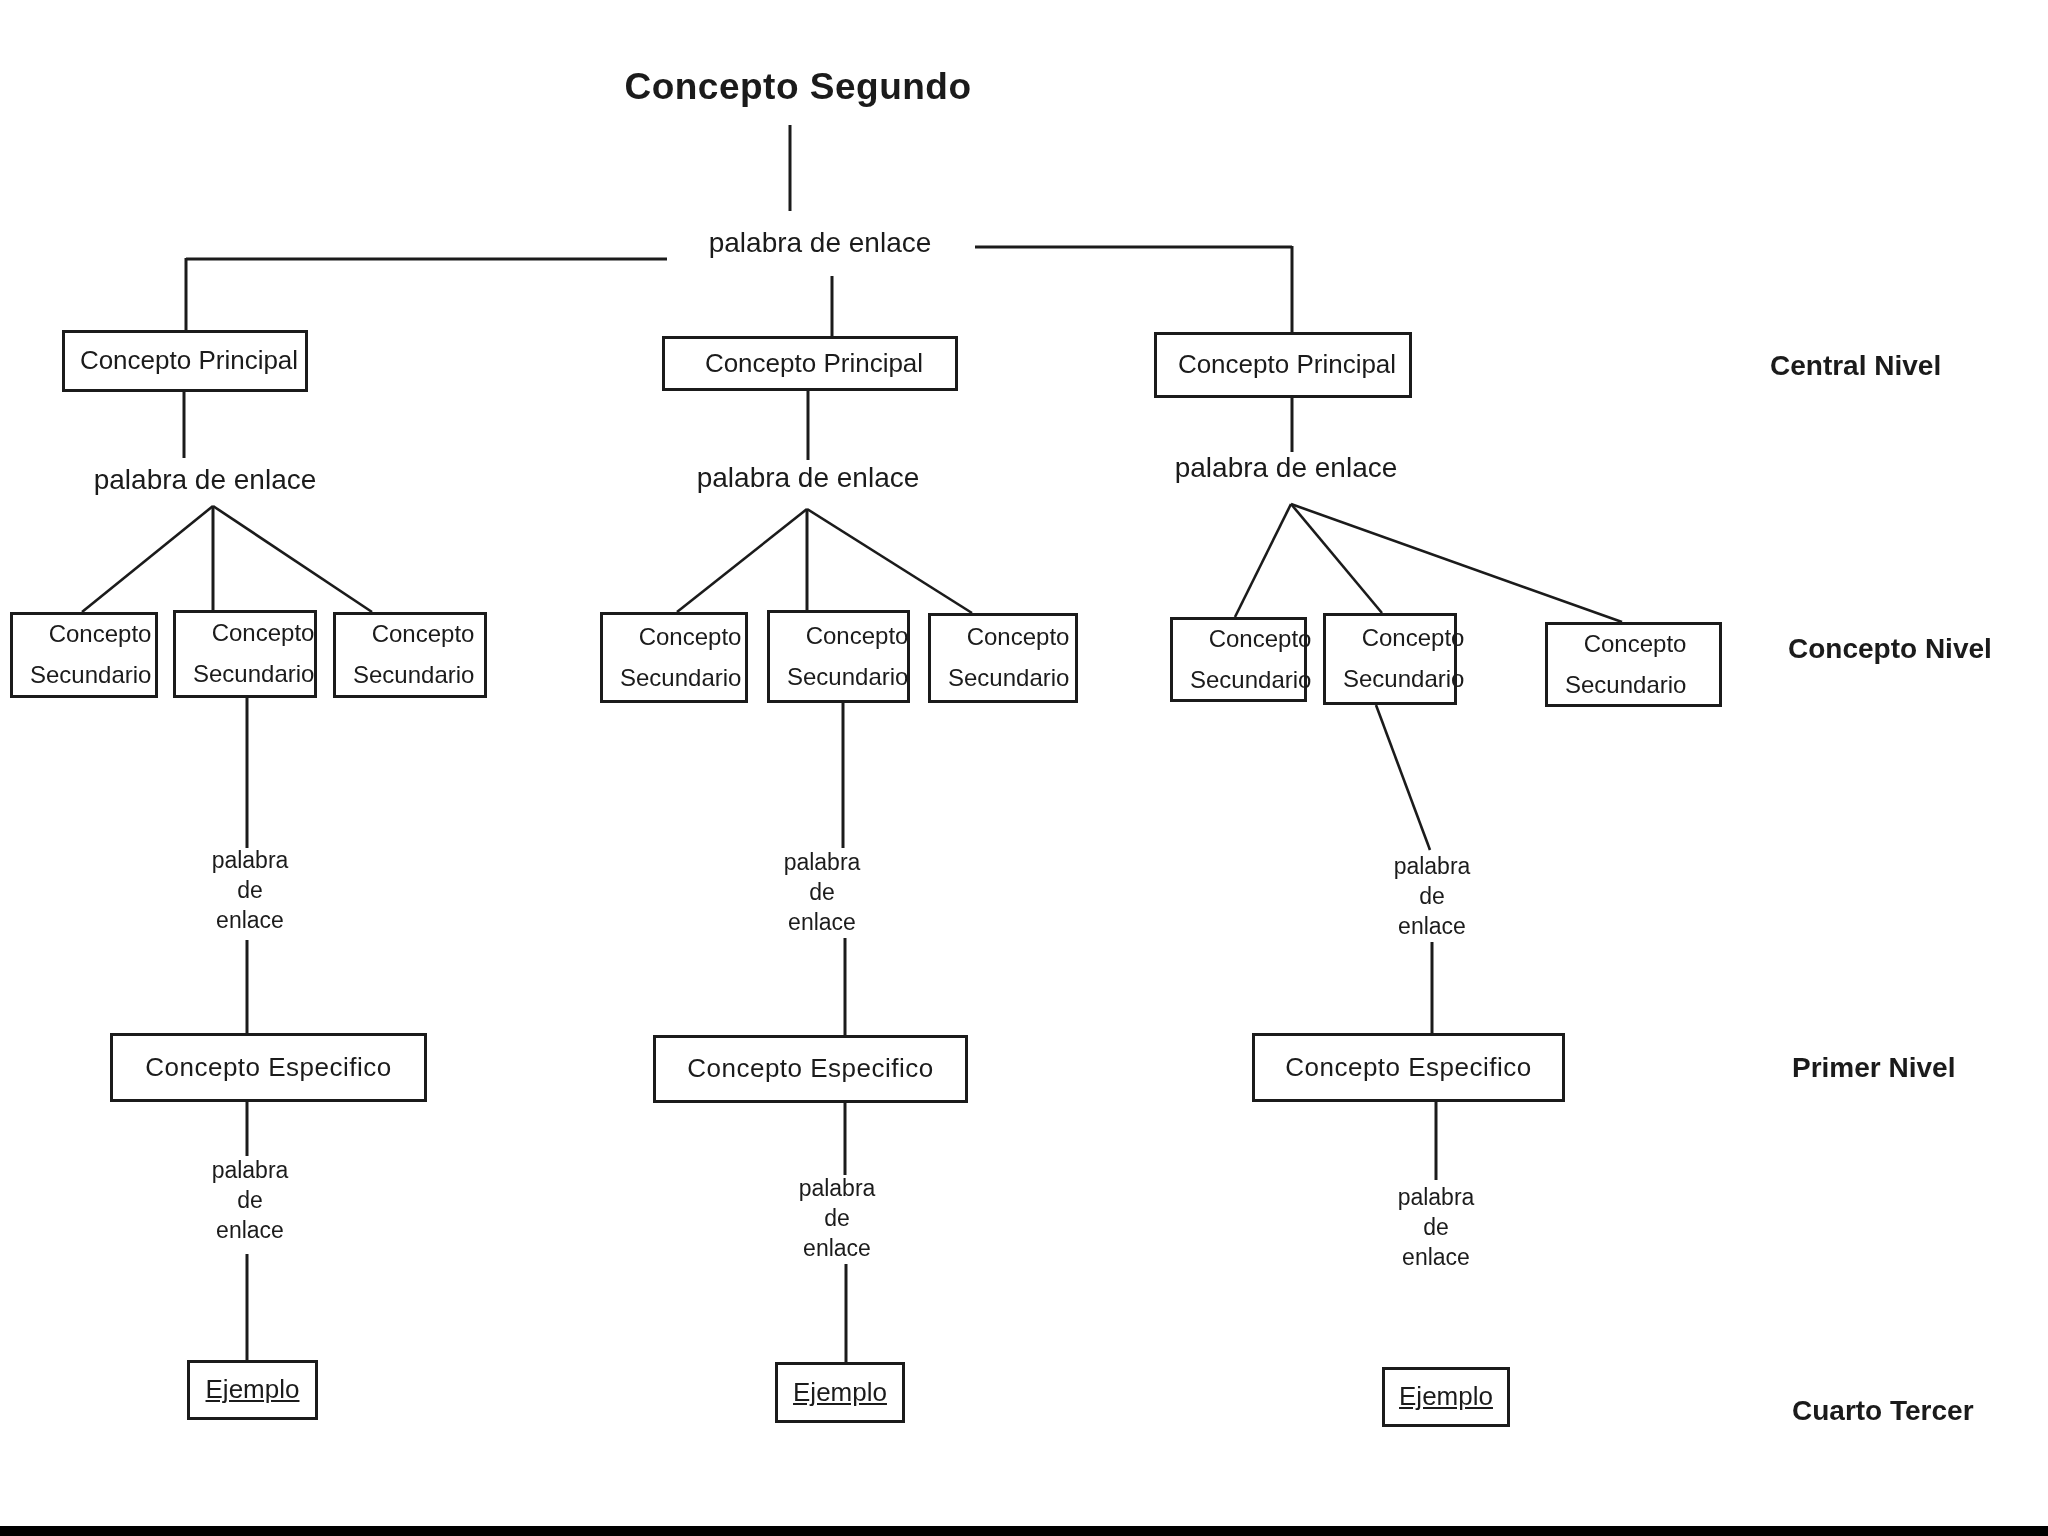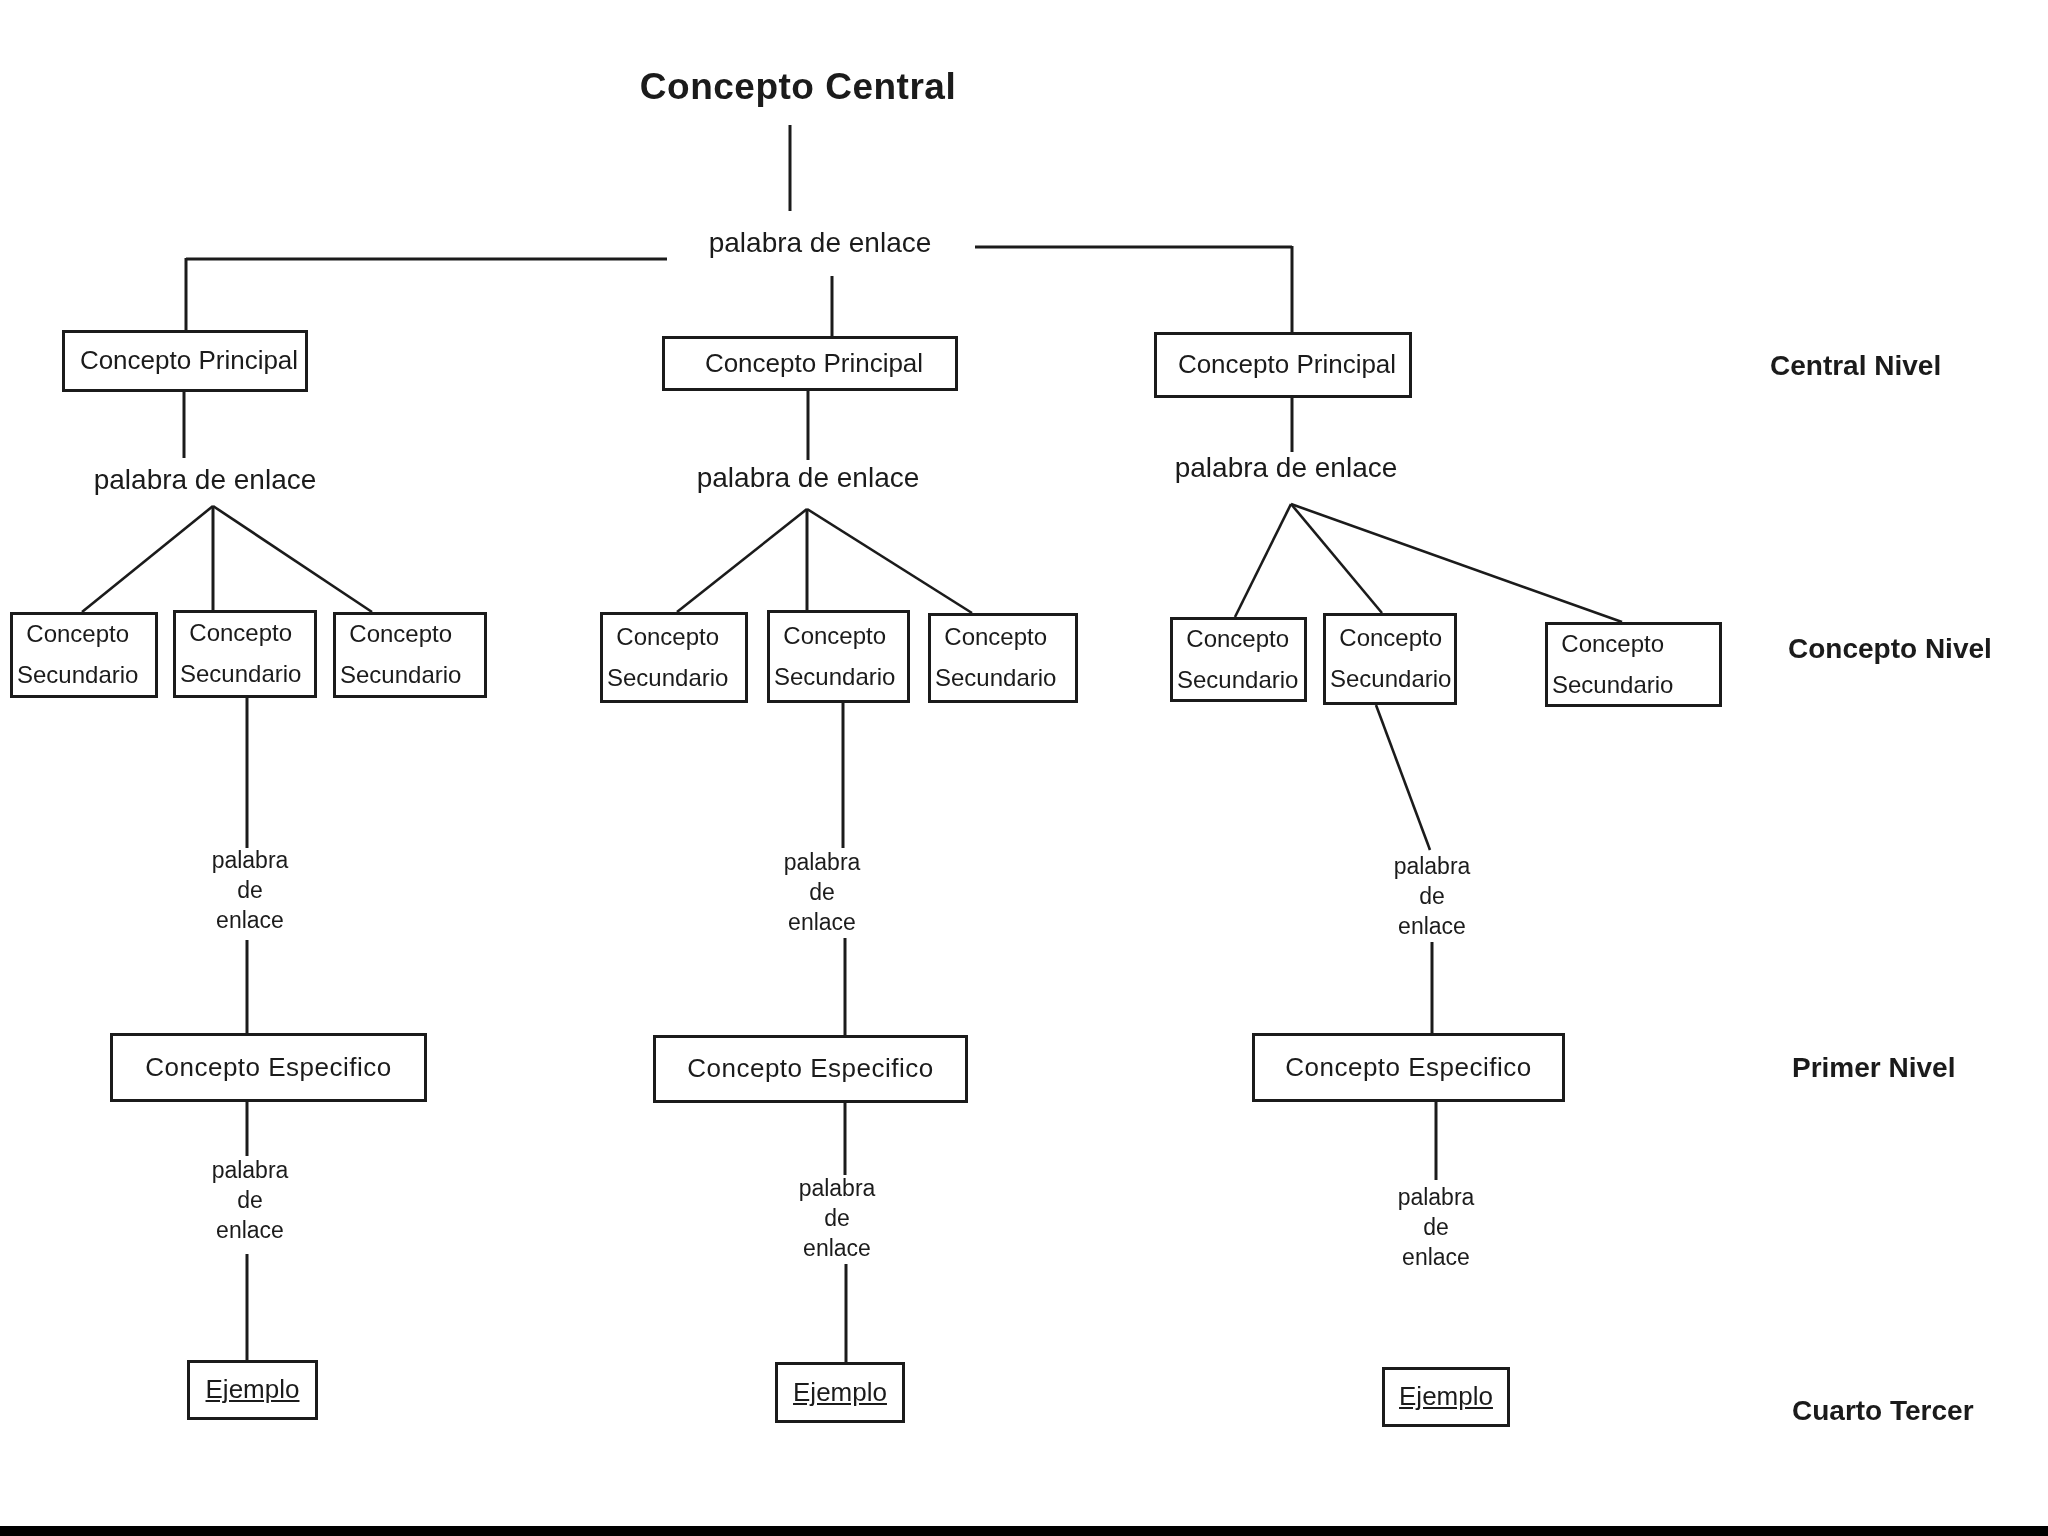--- a/index.html
+++ b/index.html
@@ -21,22 +21,22 @@
   .h3{stroke-width:3px;}
   .d2{stroke-width:2.6px;}
   .node{
     position:absolute;z-index:2;box-sizing:border-box;
     background:var(--c-background);
     border:3px solid var(--c-line);
     display:flex;align-items:center;justify-content:center;
     text-align:center;line-height:1.15;
   }
   .node.twolines{
-    justify-content:flex-start;text-align:center;
-    padding-left:4px;font-size:24px;line-height:1.7;white-space:pre-line;
+    justify-content:flex-start;text-align:right;
+    padding-left:17px;font-size:24px;line-height:1.7;white-space:pre-line;
   }
   .principal{font-size:26px;padding-left:8px;}
   .especifico{font-size:26px;letter-spacing:.5px;}
   .ejemplo{font-size:26px;text-decoration:underline;}
   .txt{
     position:absolute;z-index:2;text-align:center;
     font-size:28px;line-height:1.1;
   }
   .stack{
     position:absolute;z-index:2;text-align:center;
@@ -93,21 +93,21 @@
     <line class="d2" x1="1376" y1="705" x2="1430" y2="850"></line>
     <line class="h3" x1="1432" y1="942" x2="1432" y2="1034"></line>
 
     <line class="h3" x1="247" y1="1102" x2="247" y2="1156"></line>
     <line class="h3" x1="247" y1="1254" x2="247" y2="1361"></line>
     <line class="h3" x1="845" y1="1103" x2="845" y2="1175"></line>
     <line class="h3" x1="846" y1="1264" x2="846" y2="1362"></line>
     <line class="h3" x1="1436" y1="1102" x2="1436" y2="1180"></line>
   </svg>
 
-  <div class="title" style="left:598px;top:66px;width:400px;">Concepto Central</div>
+  <div class="title" style="left:598px;top:66px;width:400px;">Concepto Segundo</div>
 
   <div class="txt" style="left:620px;top:228px;width:400px;">palabra de enlace</div>
 
   <div class="node principal" style="left:62px;top:330px;width:246px;height:62px;">Concepto Principal</div>
   <div class="node principal" style="left:662px;top:336px;width:296px;height:55px;">Concepto Principal</div>
   <div class="node principal" style="left:1154px;top:332px;width:258px;height:66px;">Concepto Principal</div>
 
   <div class="txt" style="left:5px;top:465px;width:400px;">palabra de enlace</div>
   <div class="txt" style="left:608px;top:463px;width:400px;">palabra de enlace</div>
   <div class="txt" style="left:1086px;top:453px;width:400px;">palabra de enlace</div>

